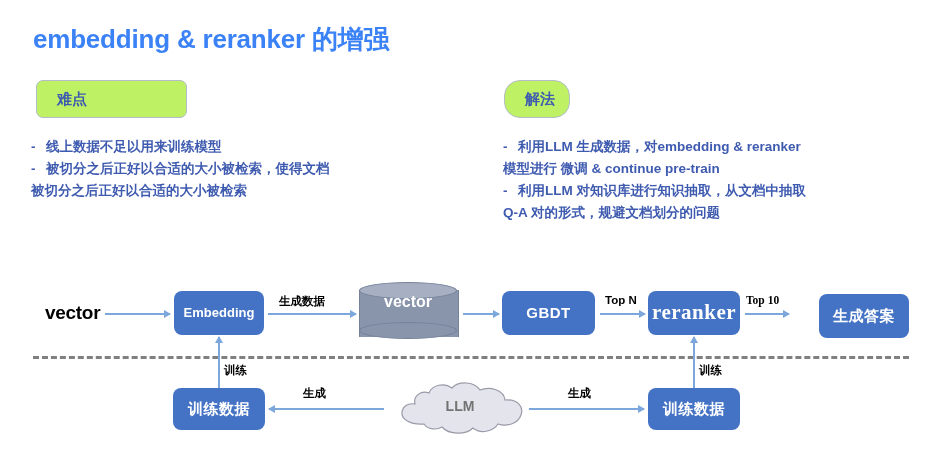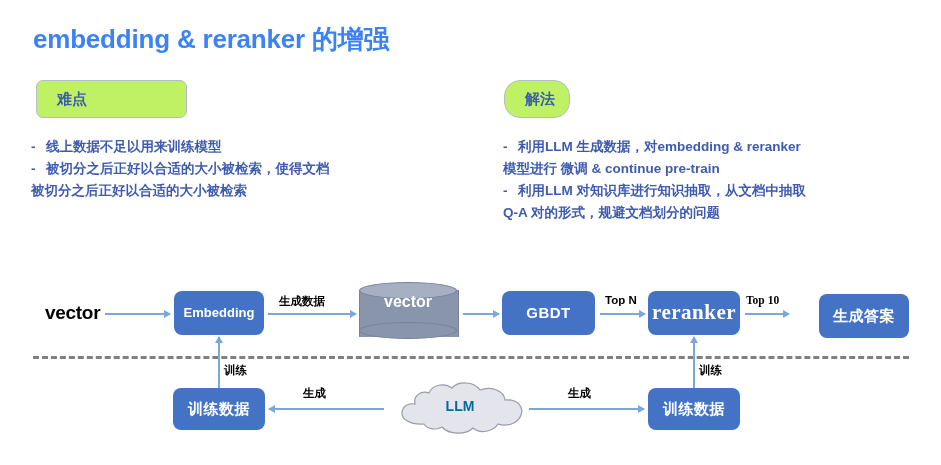--- a/index.html
+++ b/index.html
@@ -148,21 +148,21 @@
     width: 132px; height: 56px;
   }
   .cloud svg { display: block; }
   .cloud-text {
     position: absolute;
     left: 0; top: 18px;
     width: 132px;
     text-align: center;
     font-size: 14px;
     font-weight: bold;
-    color: #0369a1;
+    color: #737373;
   }
 
   
   .h-arrow {
     position: absolute;
     height: 2px;
     background: #7ba7dc;
   }
   .h-arrow::after {
     content: "";

